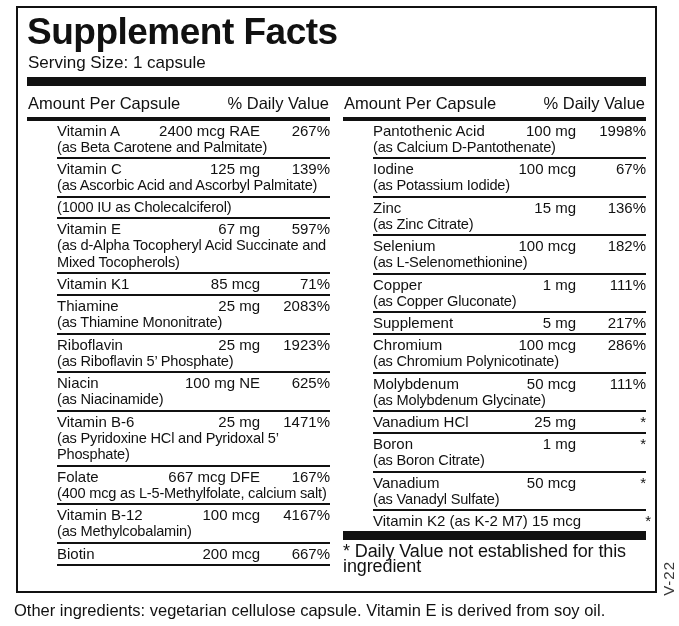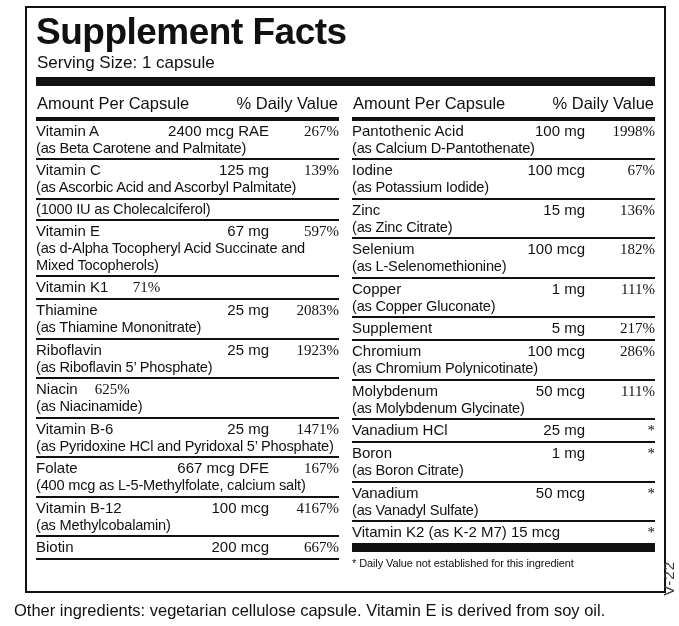--- a/index.html
+++ b/index.html
@@ -7,21 +7,21 @@
   html, body { background: #ffffff; }
   body {
     width: 679px; height: 626px;
     position: relative;
     font-family: "Liberation Sans", "DejaVu Sans", sans-serif;
     color: var(--ink);
     overflow: hidden;
   }
   .label-box {
     position: absolute;
-    left: 25px; top: 6px;
+    left: 16px; top: 6px;
     width: 641px; height: 587px;
     border: 2.5px solid var(--ink);
     background: #fff;
     padding: 4px 9px 6px 9px;
   }
   .panel-title {
     font-size: 37px;
     font-weight: 800;
     letter-spacing: -0.5px;
     line-height: 1.08;
@@ -40,39 +40,40 @@
     display: flex;
     justify-content: space-between;
     font-size: 16.5px;
     white-space: nowrap;
     padding: 1px 1px 4px 1px;
     border-bottom: 4px solid var(--ink);
   }
   .row {
     border-bottom: 2.5px solid var(--ink);
     padding: 1px 0 2px 0;
+    margin-left: 30px;
   }
   .row-main {
     display: flex;
     align-items: baseline;
     font-size: 15px;
     line-height: 17px;
   }
   .row-name  { white-space: nowrap; }
   .row-amount{ flex: 1; text-align: right; padding-right: 18px; white-space: nowrap; }
-  .row-dv    { min-width: 52px; text-align: right; white-space: nowrap; font-family: Liberation Serif, serif; }
+  .row-dv    { min-width: 52px; text-align: right; white-space: nowrap; }
   .row-sub {
     font-size: 14.6px;
     line-height: 16.5px;
     letter-spacing: -0.2px;
   }
   .rows-right .row:last-child { border-bottom: none; padding-bottom: 1px; }
   .footnote-bar { height: 9px; margin: 1px 0 3px 0; }
   .footnote {
-    font-size: 11px;
+    font-size: 18px;
     line-height: 15px;
     padding-top: 1px;
     letter-spacing: -0.1px;
   }
   .other-ingredients {
     position: absolute;
     left: 14px; bottom: 6px;
     width: 650px;
     font-size: 16.5px;
     color: var(--ink);
@@ -130,20 +131,21 @@
       <span class="row-name">Vitamin E</span>
       <span class="row-amount">67 mg</span>
       <span class="row-dv">597%</span>
     </div>
     <div class="row-sub">(as d-Alpha Tocopheryl Acid Succinate and Mixed Tocopherols)</div>
   </div>
 
   <div class="row">
     <div class="row-main">
       <span class="row-name">Vitamin K1</span>
+      <span class="row-amount">85 mcg</span>
       <span class="row-dv">71%</span>
     </div>
 
   </div>
 
   <div class="row">
     <div class="row-main">
       <span class="row-name">Thiamine</span>
       <span class="row-amount">25 mg</span>
       <span class="row-dv">2083%</span>
@@ -156,20 +158,21 @@
       <span class="row-name">Riboflavin</span>
       <span class="row-amount">25 mg</span>
       <span class="row-dv">1923%</span>
     </div>
     <div class="row-sub">(as Riboflavin 5’ Phosphate)</div>
   </div>
 
   <div class="row">
     <div class="row-main">
       <span class="row-name">Niacin</span>
+      <span class="row-amount">100 mg NE</span>
       <span class="row-dv">625%</span>
     </div>
     <div class="row-sub">(as Niacinamide)</div>
   </div>
 
   <div class="row">
     <div class="row-main">
       <span class="row-name">Vitamin B-6</span>
       <span class="row-amount">25 mg</span>
       <span class="row-dv">1471%</span>

